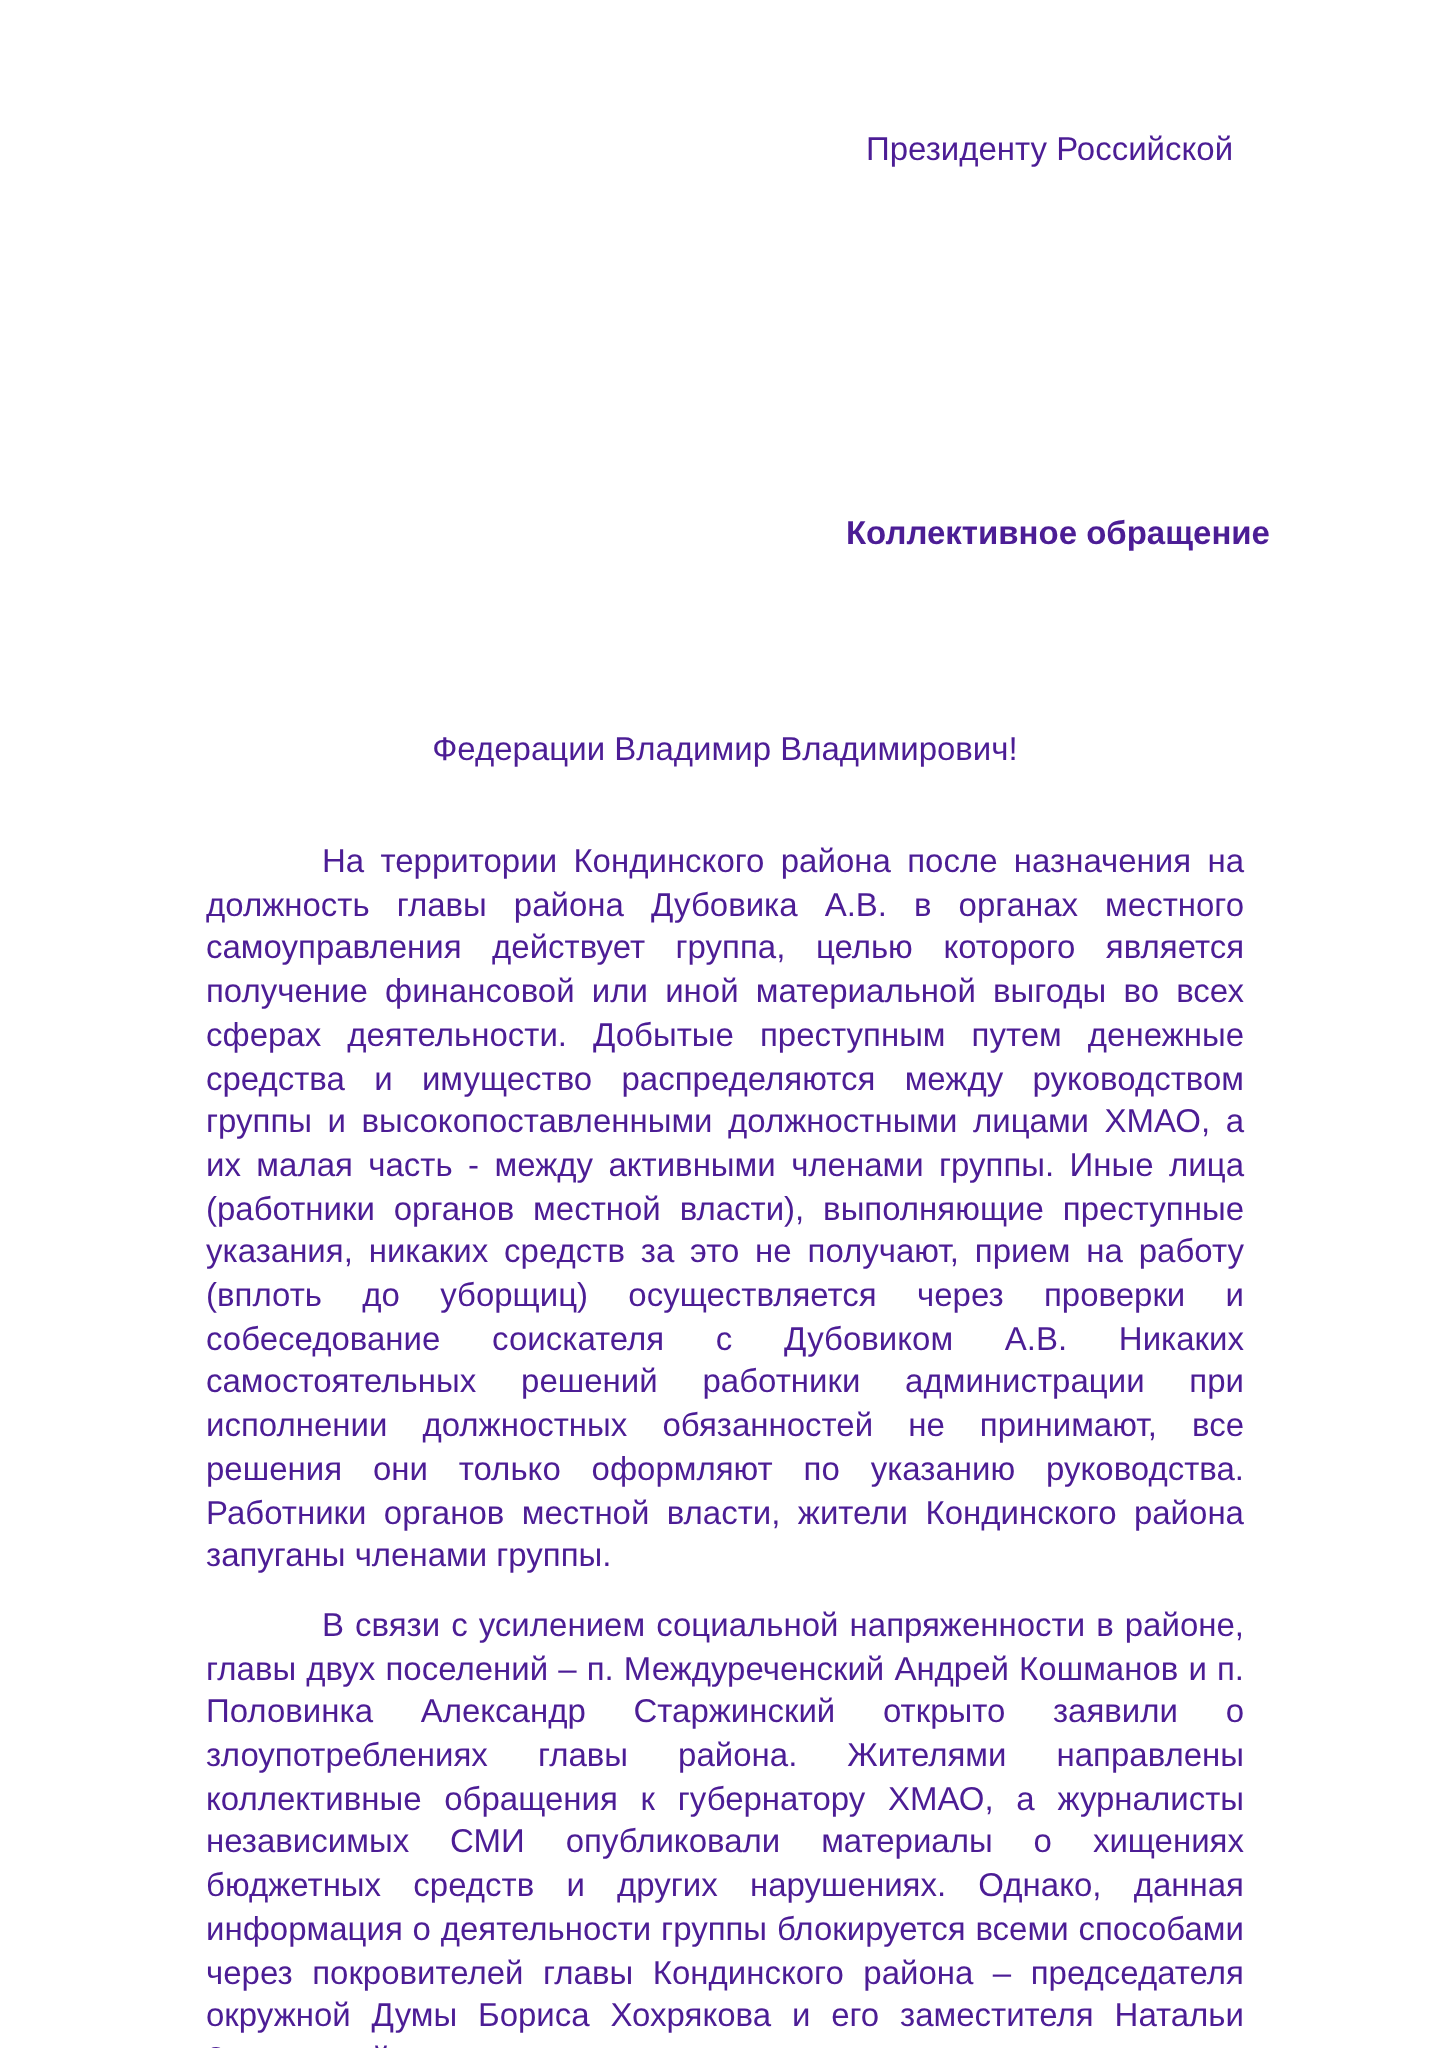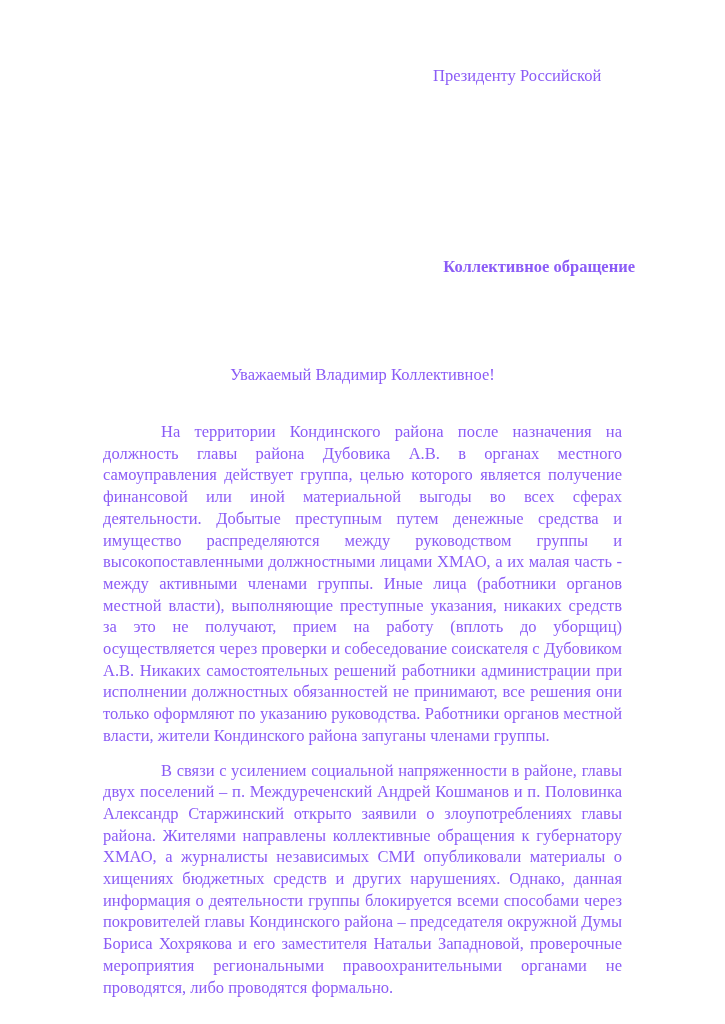--- a/index.html
+++ b/index.html
@@ -5,22 +5,22 @@
   html, body {
     margin: 0;
     padding: 0;
     background: #ffffff;
   }
   .page {
     position: relative;
     width: 725px;
     height: 1024px;
     background: #ffffff;
-    font-family: Liberation Serif, serif;
-    color: #8b5cf6;
+    font-family: Liberation Sans, sans-serif;
+    color: #4c1d95;
     overflow: hidden;
   }
   .recipient {
     position: absolute;
     left: 433px;
     top: 66px;
     width: 250px;
     font-size: 16.5px;
     line-height: 19.5px;
     text-align: left;
@@ -68,20 +68,20 @@
 <div class="page">
 
   <div class="recipient">
     <div>Президенту Российской</div>
   </div>
 
   <div class="doc-title">
     <div>Коллективное обращение</div>
   </div>
 
-  <div class="salutation">Уважаемый Владимир Коллективное!</div>
+  <div class="salutation">Федерации Владимир Владимирович!</div>
 
   <div class="body-text">
     <p>На территории Кондинского района после назначения на должность главы района Дубовика А.В. в органах местного самоуправления действует группа, целью которого является получение финансовой или иной материальной выгоды во всех сферах деятельности. Добытые преступным путем денежные средства и имущество распределяются между руководством группы и высокопоставленными должностными лицами ХМАО, а их малая часть - между активными членами группы. Иные лица (работники органов местной власти), выполняющие преступные указания, никаких средств за это не получают, прием на работу (вплоть до уборщиц) осуществляется через проверки и собеседование соискателя с Дубовиком А.В. Никаких самостоятельных решений работники администрации при исполнении должностных обязанностей не принимают, все решения они только оформляют по указанию руководства. Работники органов местной власти, жители Кондинского района запуганы членами группы.</p>
     <p>В связи с усилением социальной напряженности в районе, главы двух поселений – п. Междуреченский Андрей Кошманов и п. Половинка Александр Старжинский открыто заявили о злоупотреблениях главы района. Жителями направлены коллективные обращения к губернатору ХМАО, а журналисты независимых СМИ опубликовали материалы о хищениях бюджетных средств и других нарушениях. Однако, данная информация о деятельности группы блокируется всеми способами через покровителей главы Кондинского района – председателя окружной Думы Бориса Хохрякова и его заместителя Натальи Западновой, проверочные мероприятия региональными правоохранительными органами не проводятся, либо проводятся формально.</p>
   </div>
 
 </div>
 
 </body></html>

